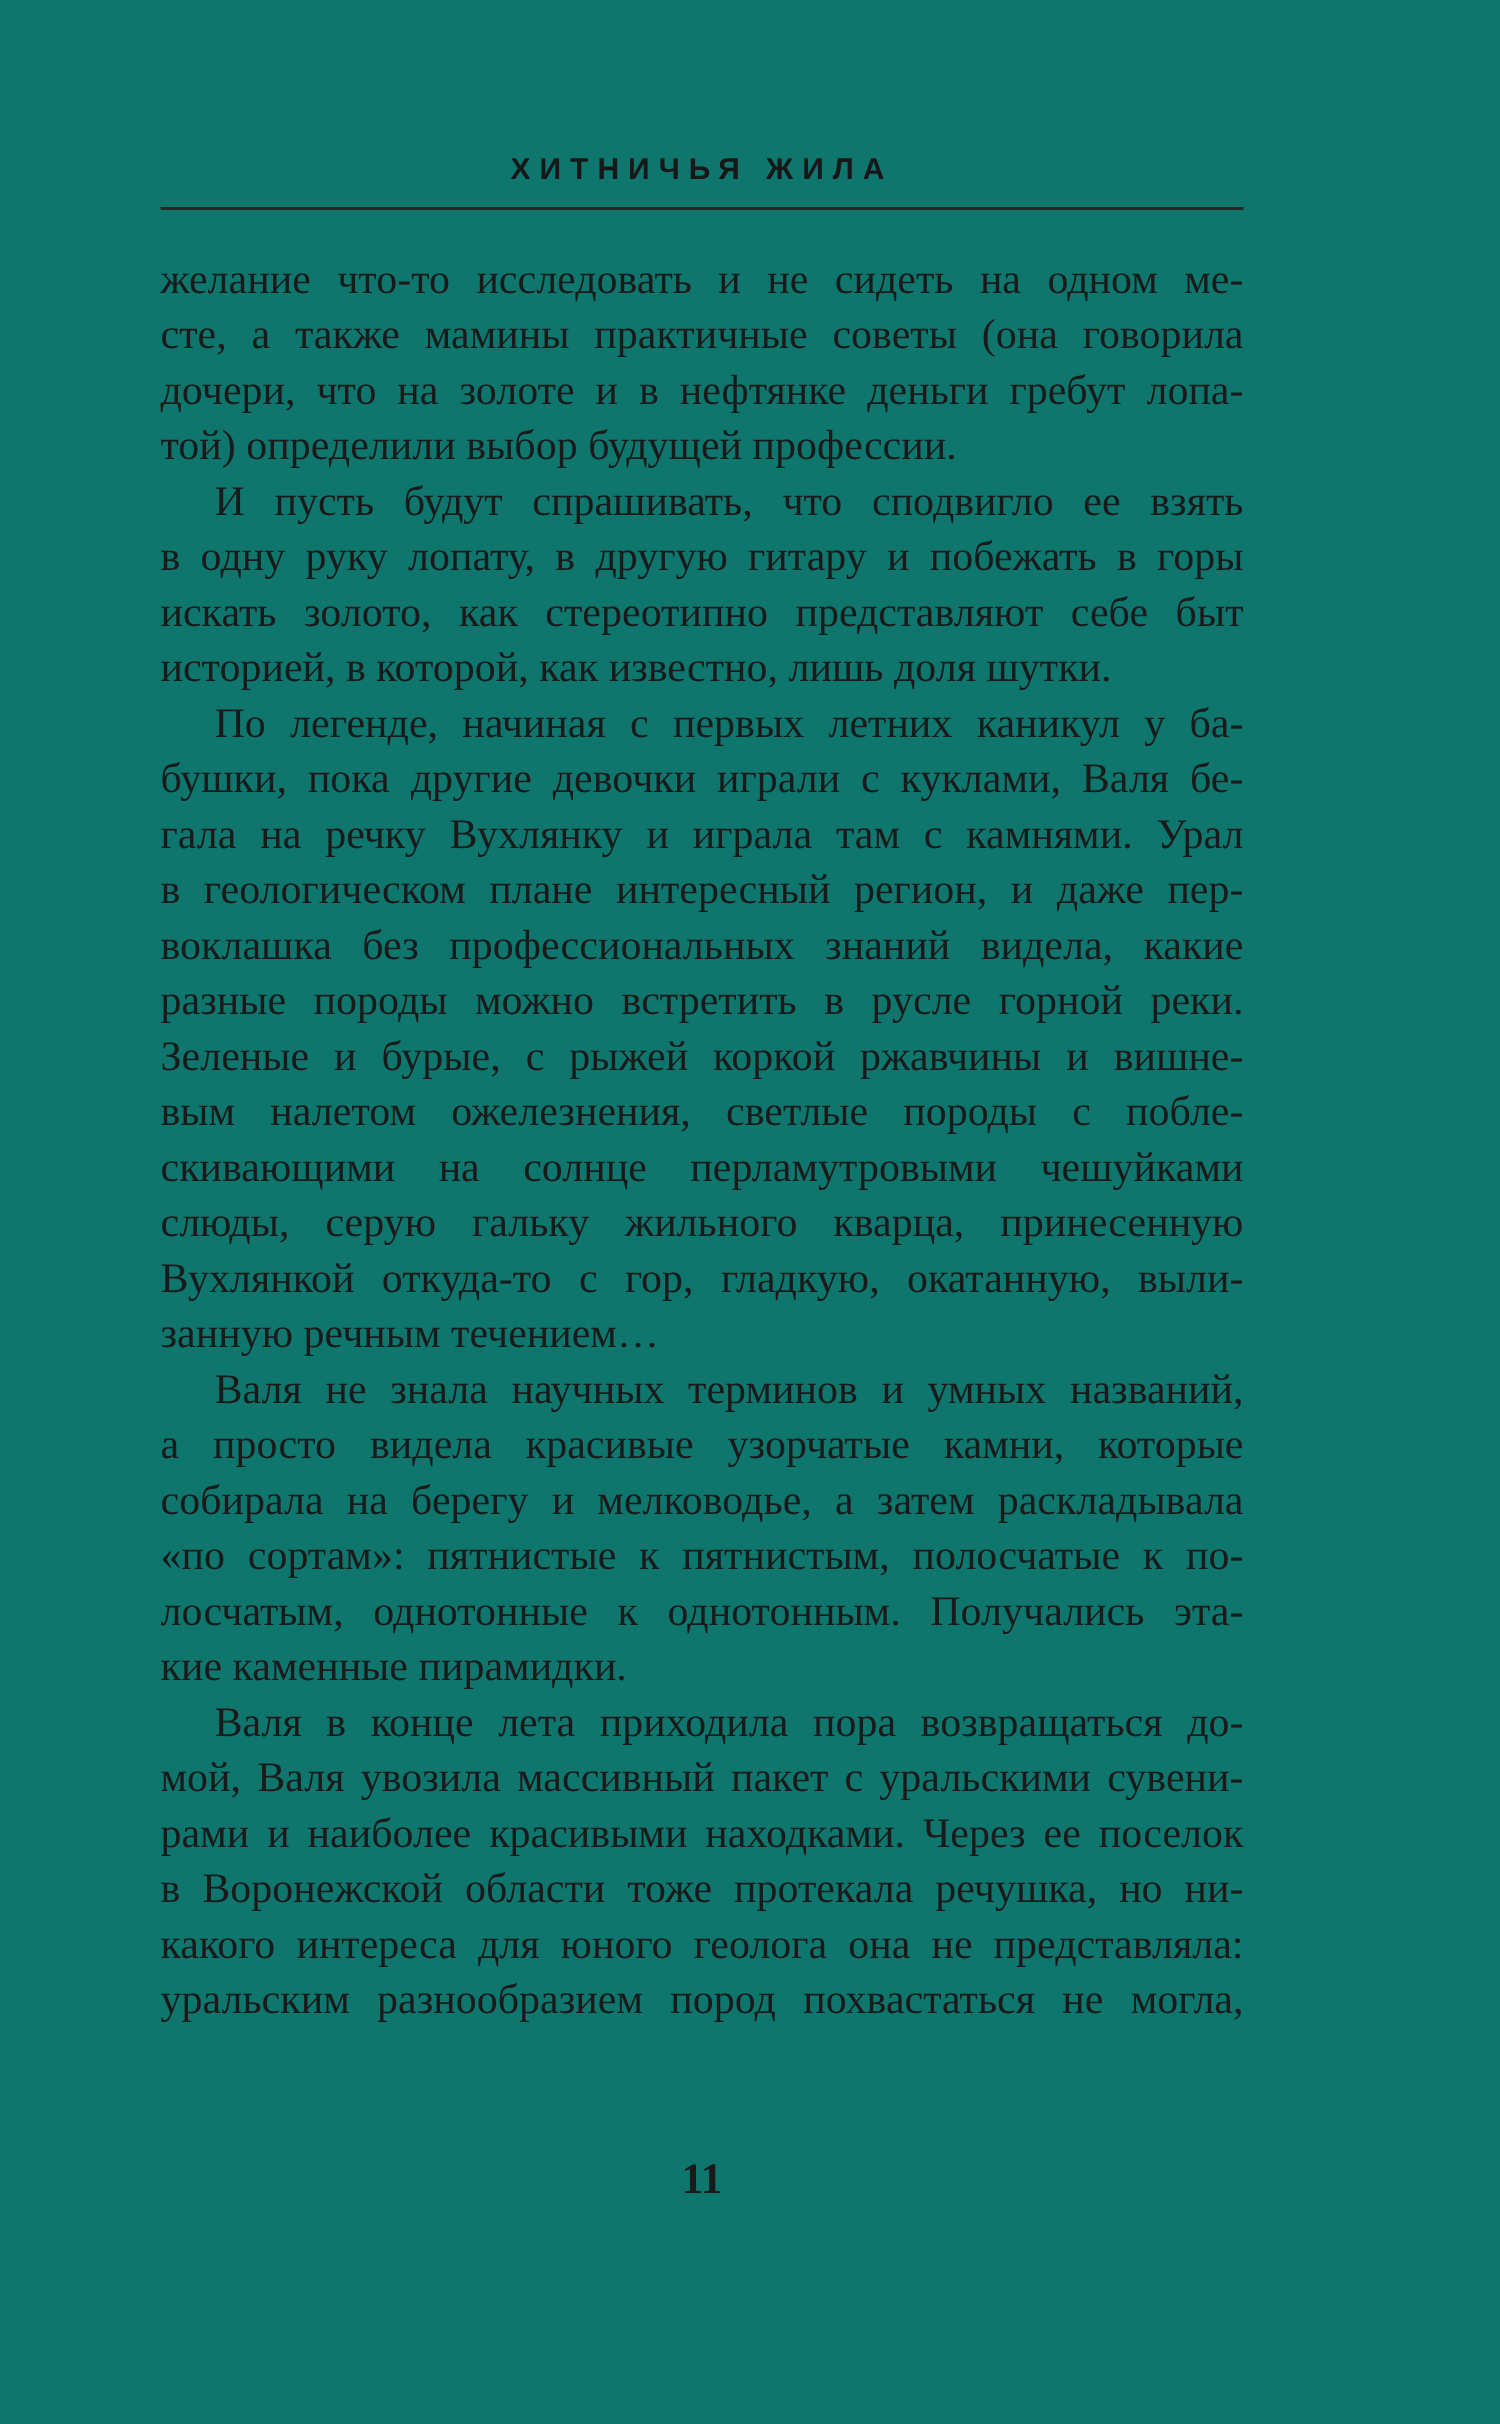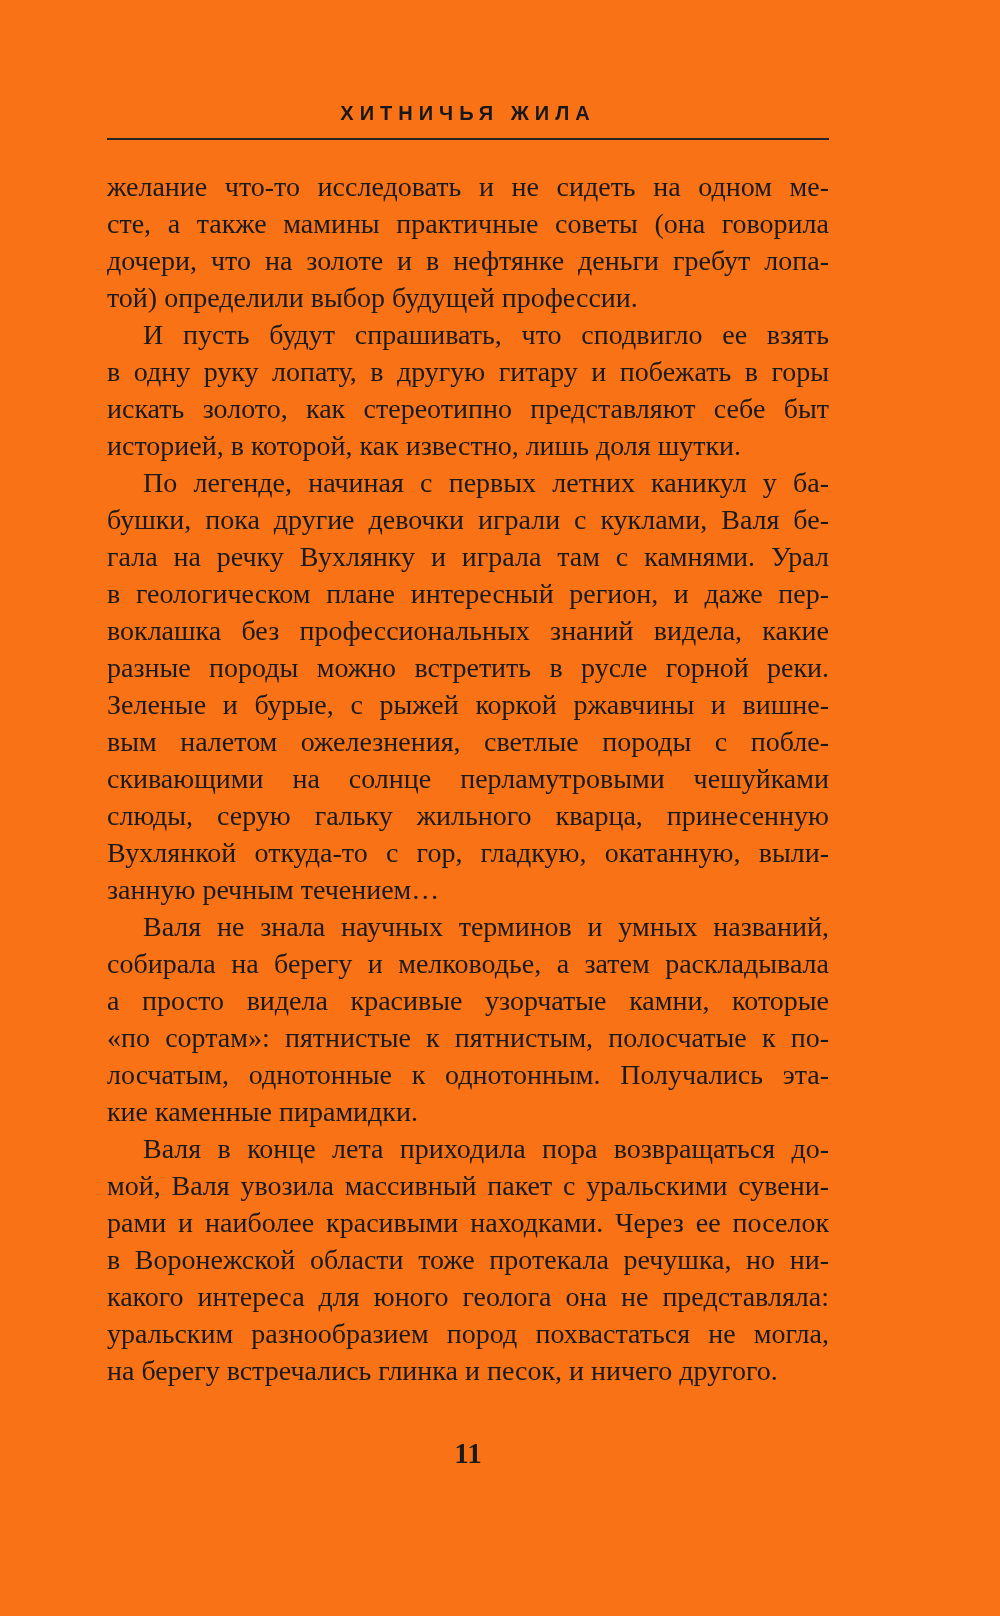--- a/index.html
+++ b/index.html
@@ -4,21 +4,21 @@
 <style>
   html, body {
     margin: 0;
     padding: 0;
     background: #ffffff;
   }
   .page {
     position: relative;
     width: 1000px;
     height: 1616px;
-    background: #f97316;
+    background: #0f766e;
     overflow: hidden;
     font-family: "Liberation Serif", serif;
   }
   .col {
     position: absolute;
     left: 107px;
     top: 0;
     width: 722px;
     height: 100%;
   }
@@ -108,31 +108,30 @@
           <div class="line just">разные породы можно встретить в русле горной реки.</div>
           <div class="line just">Зеленые и бурые, с рыжей коркой ржавчины и вишне-</div>
           <div class="line just">вым налетом ожелезнения, светлые породы с побле-</div>
           <div class="line just">скивающими на солнце перламутровыми чешуйками</div>
           <div class="line just">слюды, серую гальку жильного кварца, принесенную</div>
           <div class="line just">Вухлянкой откуда-то с гор, гладкую, окатанную, выли-</div>
           <div class="line">занную речным течением…</div>
         </div>
         <div class="paragraph">
           <div class="line just ind">Валя не знала научных терминов и умных названий,</div>
+          <div class="line just">а просто видела красивые узорчатые камни, которые</div>
           <div class="line just">собирала на берегу и мелководье, а затем раскладывала</div>
-          <div class="line just">а просто видела красивые узорчатые камни, которые</div>
           <div class="line just">«по сортам»: пятнистые к пятнистым, полосчатые к по-</div>
           <div class="line just">лосчатым, однотонные к однотонным. Получались эта-</div>
           <div class="line">кие каменные пирамидки.</div>
         </div>
         <div class="paragraph">
           <div class="line just ind">Валя в конце лета приходила пора возвращаться до-</div>
           <div class="line just">мой, Валя увозила массивный пакет с уральскими сувени-</div>
           <div class="line just">рами и наиболее красивыми находками. Через ее поселок</div>
           <div class="line just">в Воронежской области тоже протекала речушка, но ни-</div>
           <div class="line just">какого интереса для юного геолога она не представляла:</div>
           <div class="line just">уральским разнообразием пород похвастаться не могла,</div>
-          <div class="line">на берегу встречались глинка и песок, и ничего другого.</div>
         </div>
       </div>
     <div class="page-number">11</div>
   </div>
 </div>
 
 </body></html>

